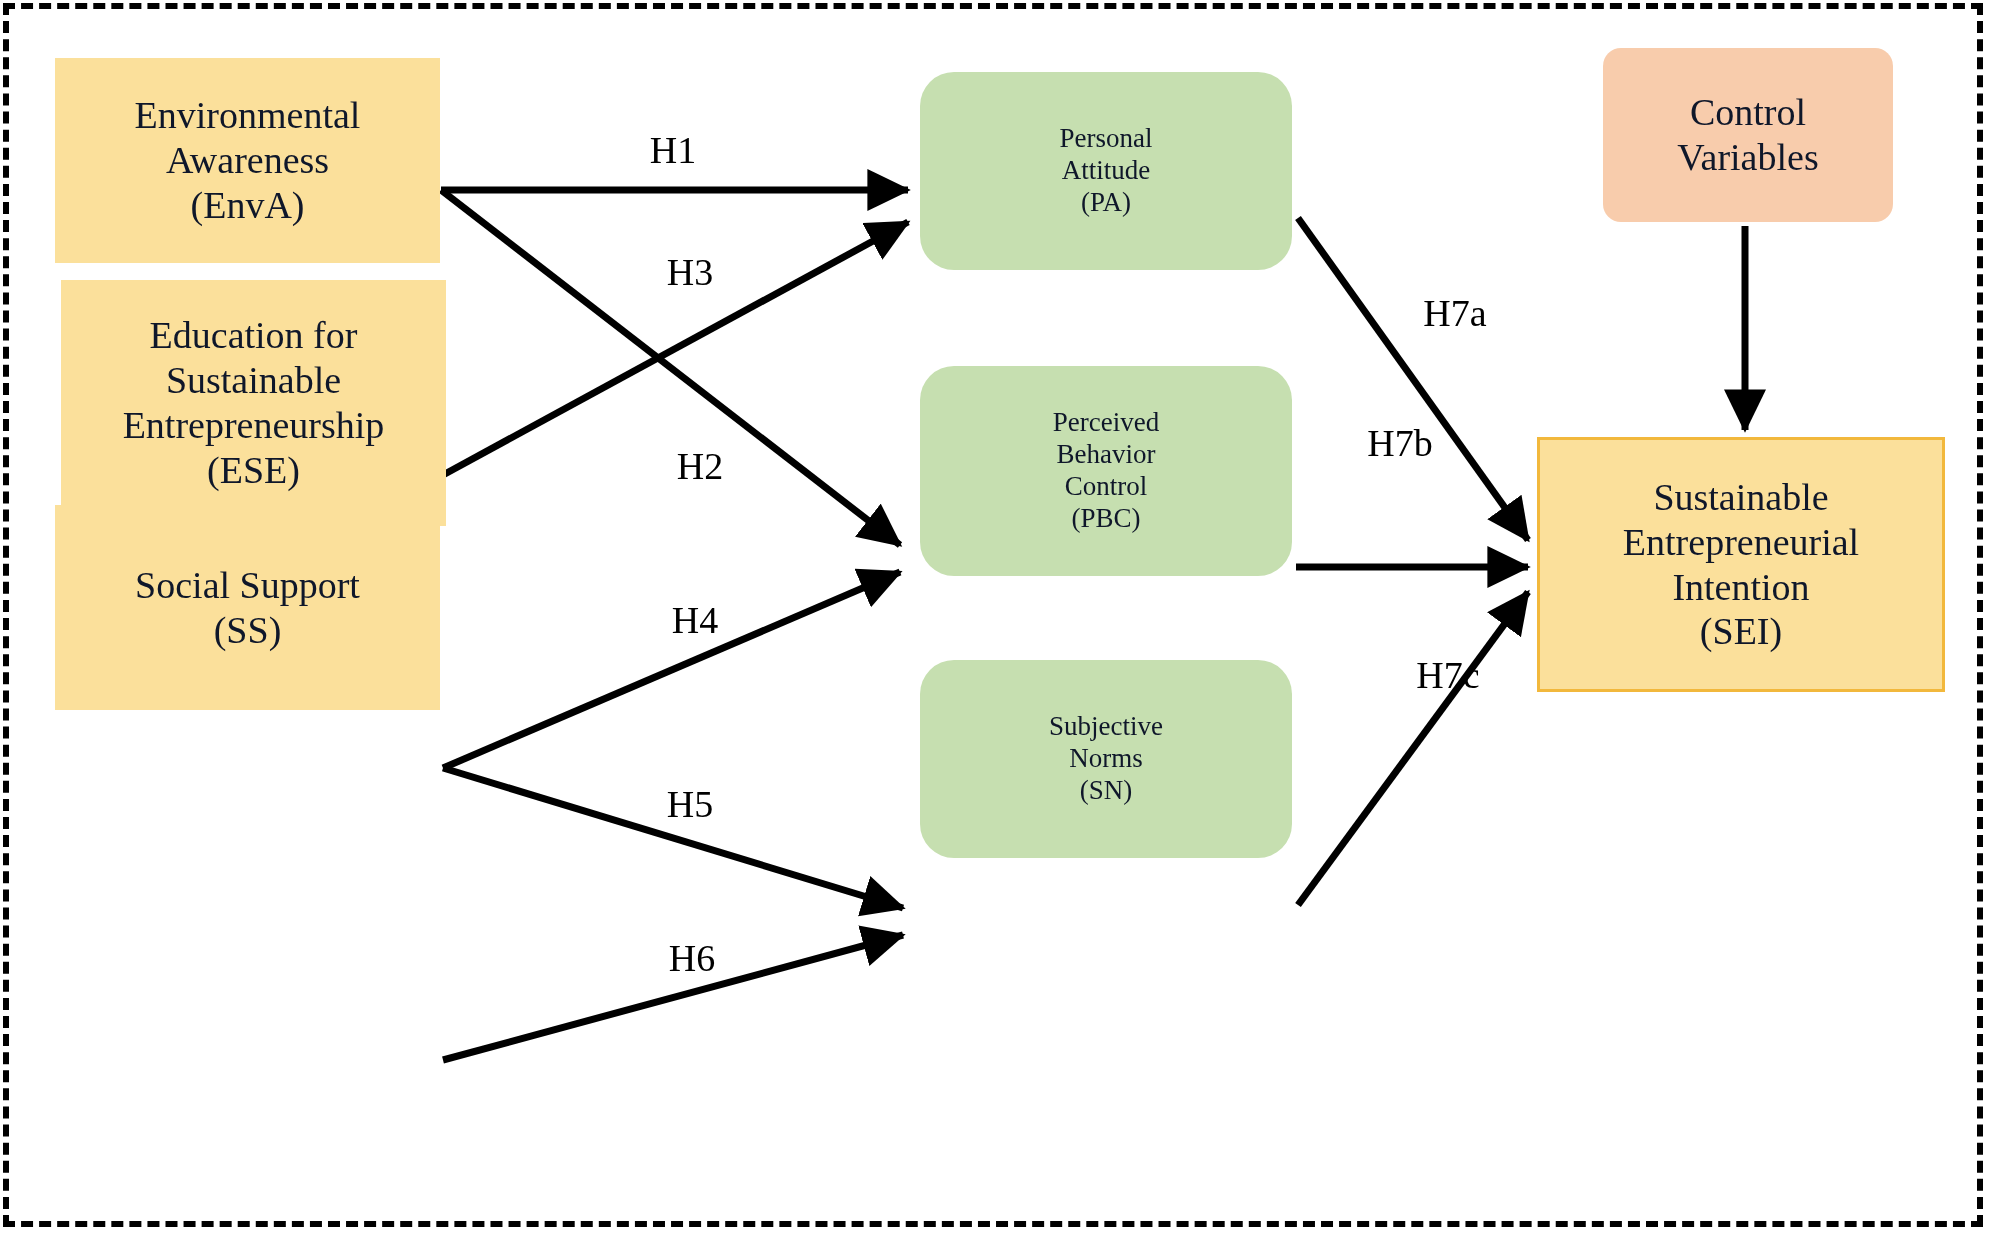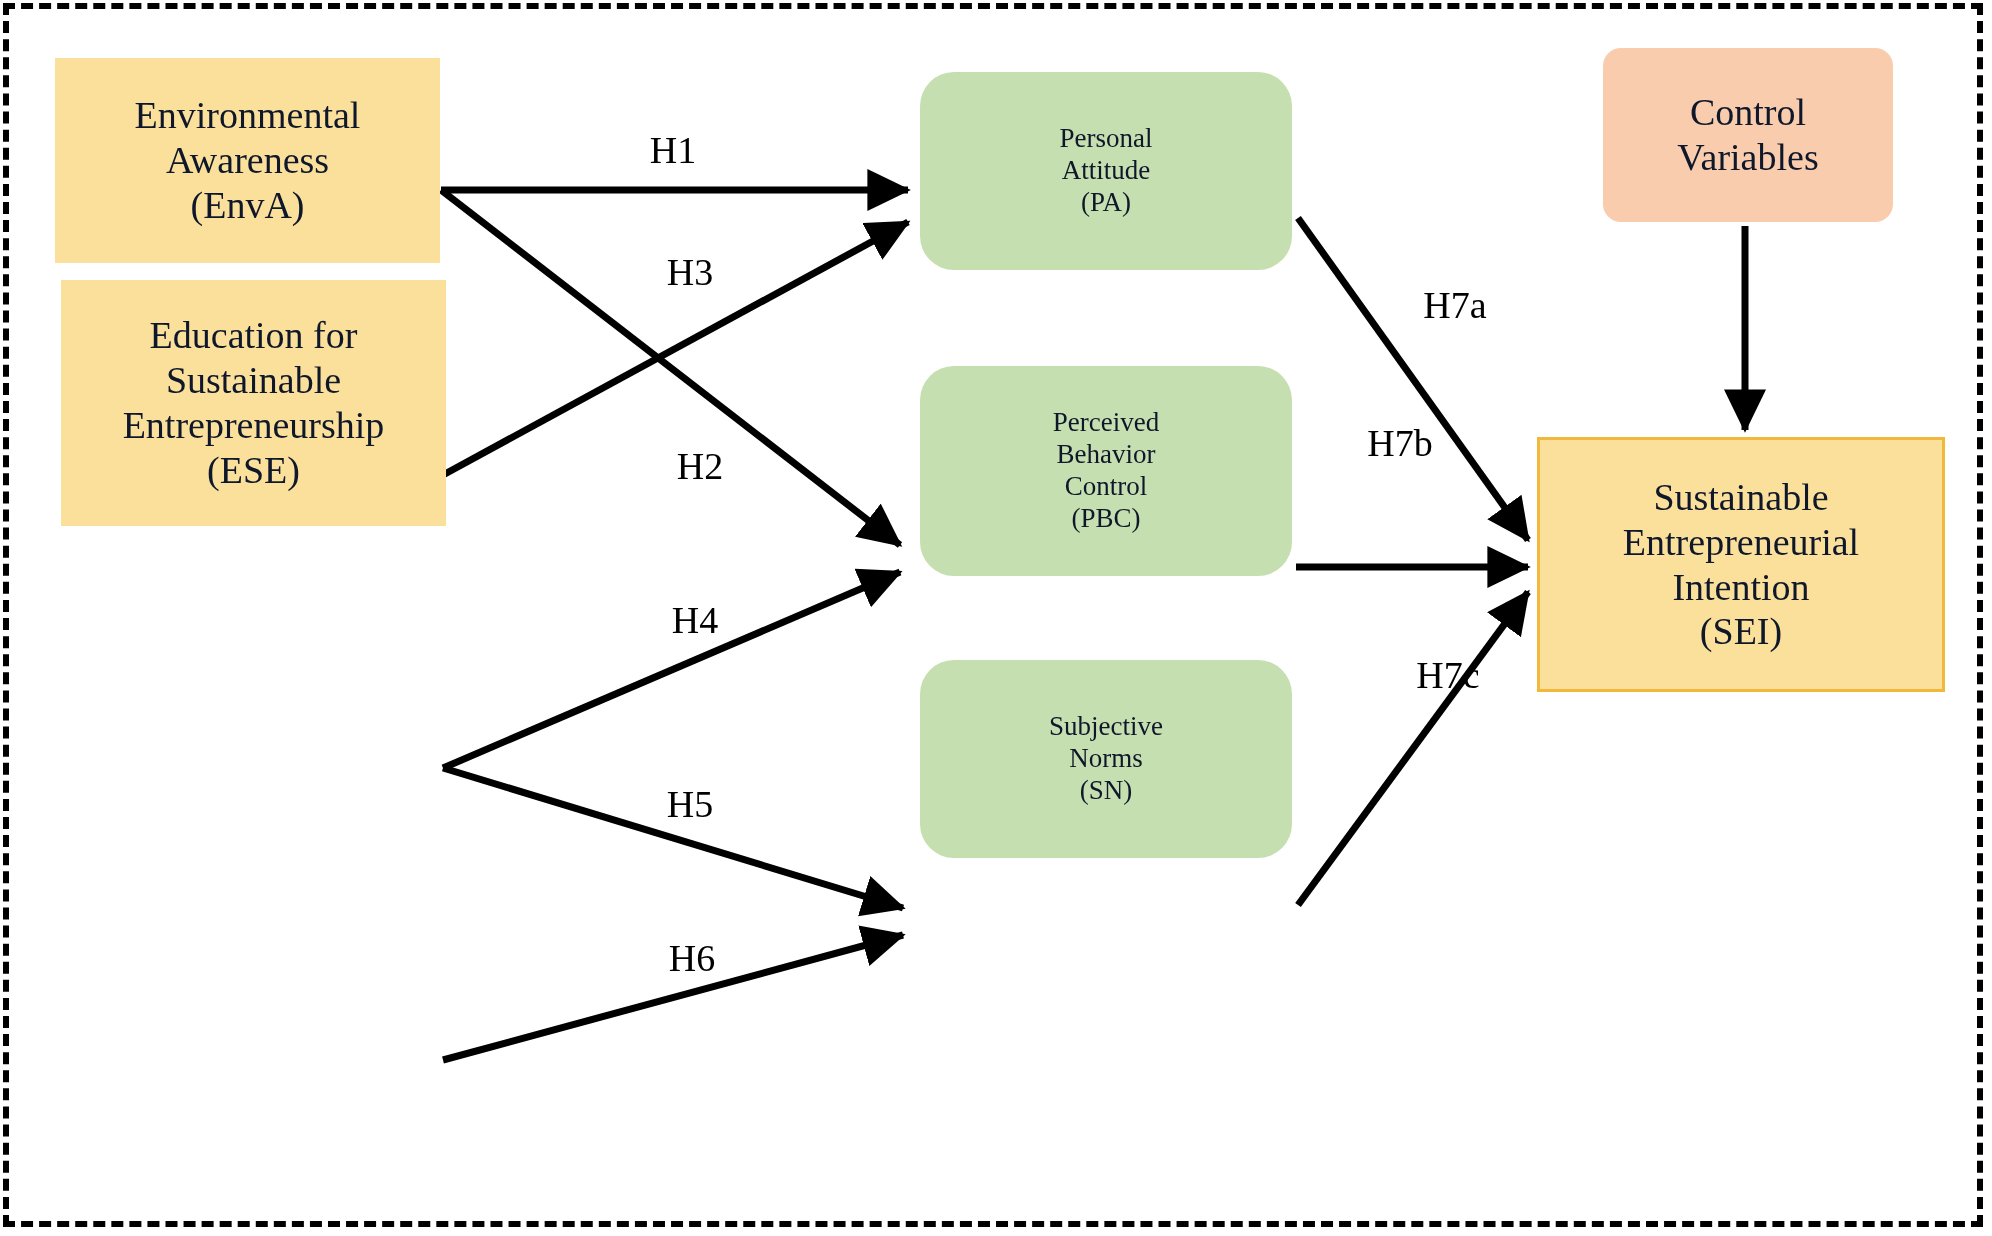--- a/index.html
+++ b/index.html
@@ -108,20 +108,22 @@
 
   <div class="node node-antecedent" style="left:55px;  top:58px;  width:385px; height:205px;">Environmental
 Awareness
 (EnvA)</div>
 
   <div class="node node-antecedent" style="left:61px;  top:280px; width:385px; height:246px;">Education for
 Sustainable
 Entrepreneurship
 (ESE)</div>
 
+  <div class="node node-antecedent" style="left:55px;  top:505px; width:385px; height:205px;">Social Support
+(SS)</div>
 
 
   <div class="node node-mediator" style="left:920px; top:72px;  width:372px; height:198px;">Personal
 Attitude
 (PA)</div>
 
   <div class="node node-mediator" style="left:920px; top:366px; width:372px; height:210px;">Perceived
 Behavior
 Control
 (PBC)</div>
@@ -137,17 +139,17 @@
 Entrepreneurial
 Intention
 (SEI)</div>
 
   <div class="edge-label" style="left:673px;  top:150px;">H1</div>
   <div class="edge-label" style="left:690px;  top:272px;">H3</div>
   <div class="edge-label" style="left:700px;  top:466px;">H2</div>
   <div class="edge-label" style="left:695px;  top:620px;">H4</div>
   <div class="edge-label" style="left:690px;  top:804px;">H5</div>
   <div class="edge-label" style="left:692px;  top:958px;">H6</div>
-  <div class="edge-label" style="left:1455px; top:305px;text-align:center;">H7a</div>
+  <div class="edge-label" style="left:1455px; top:313px;text-align:center;">H7a</div>
   <div class="edge-label" style="left:1400px; top:443px;">H7b</div>
   <div class="edge-label" style="left:1448px; top:675px;">H7c</div>
 
 </div>
 
 </body></html>

